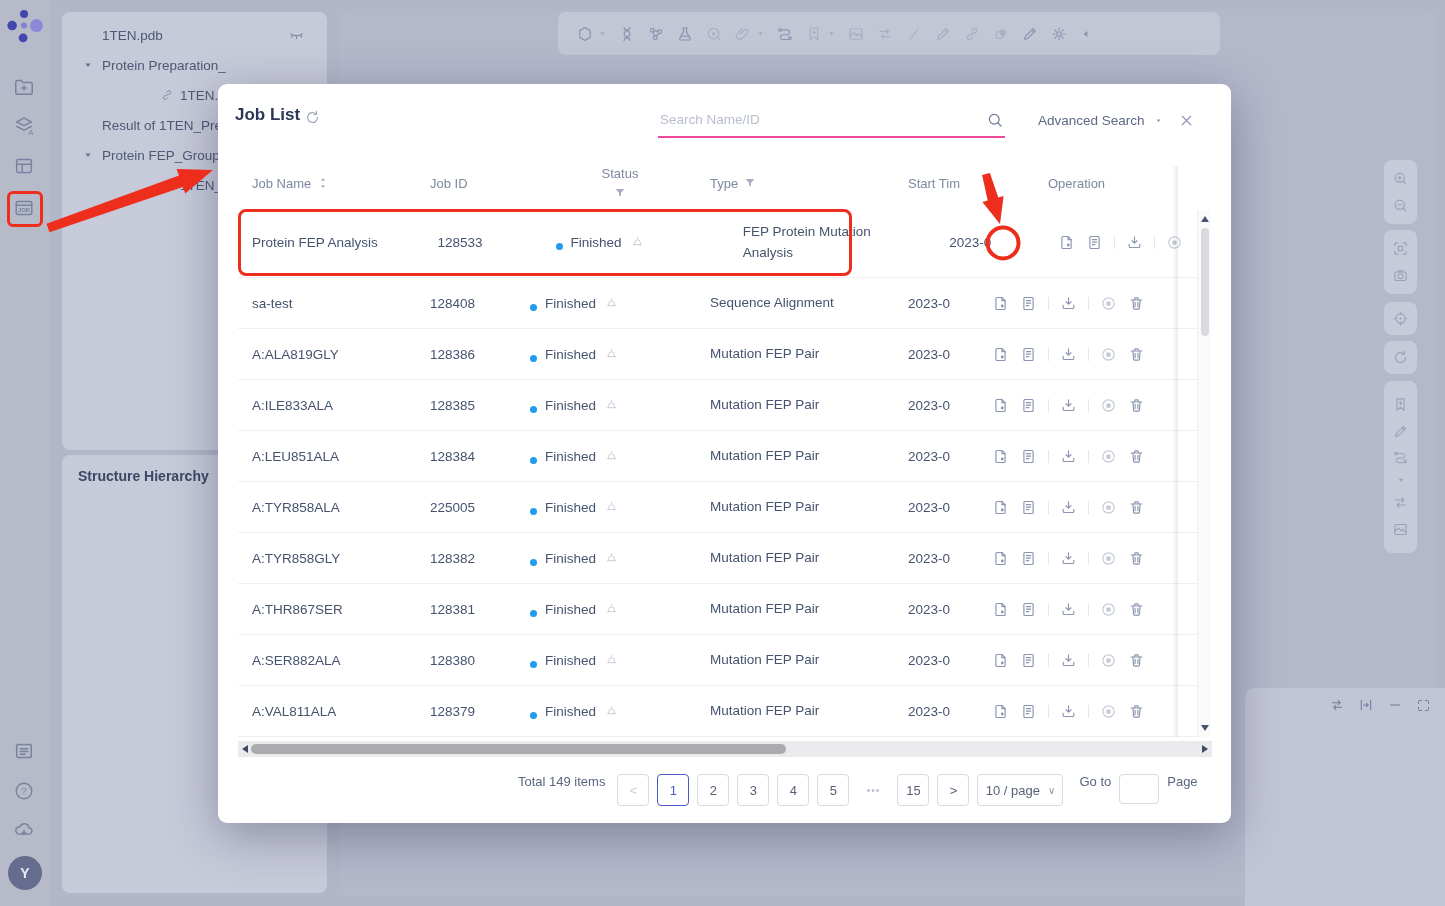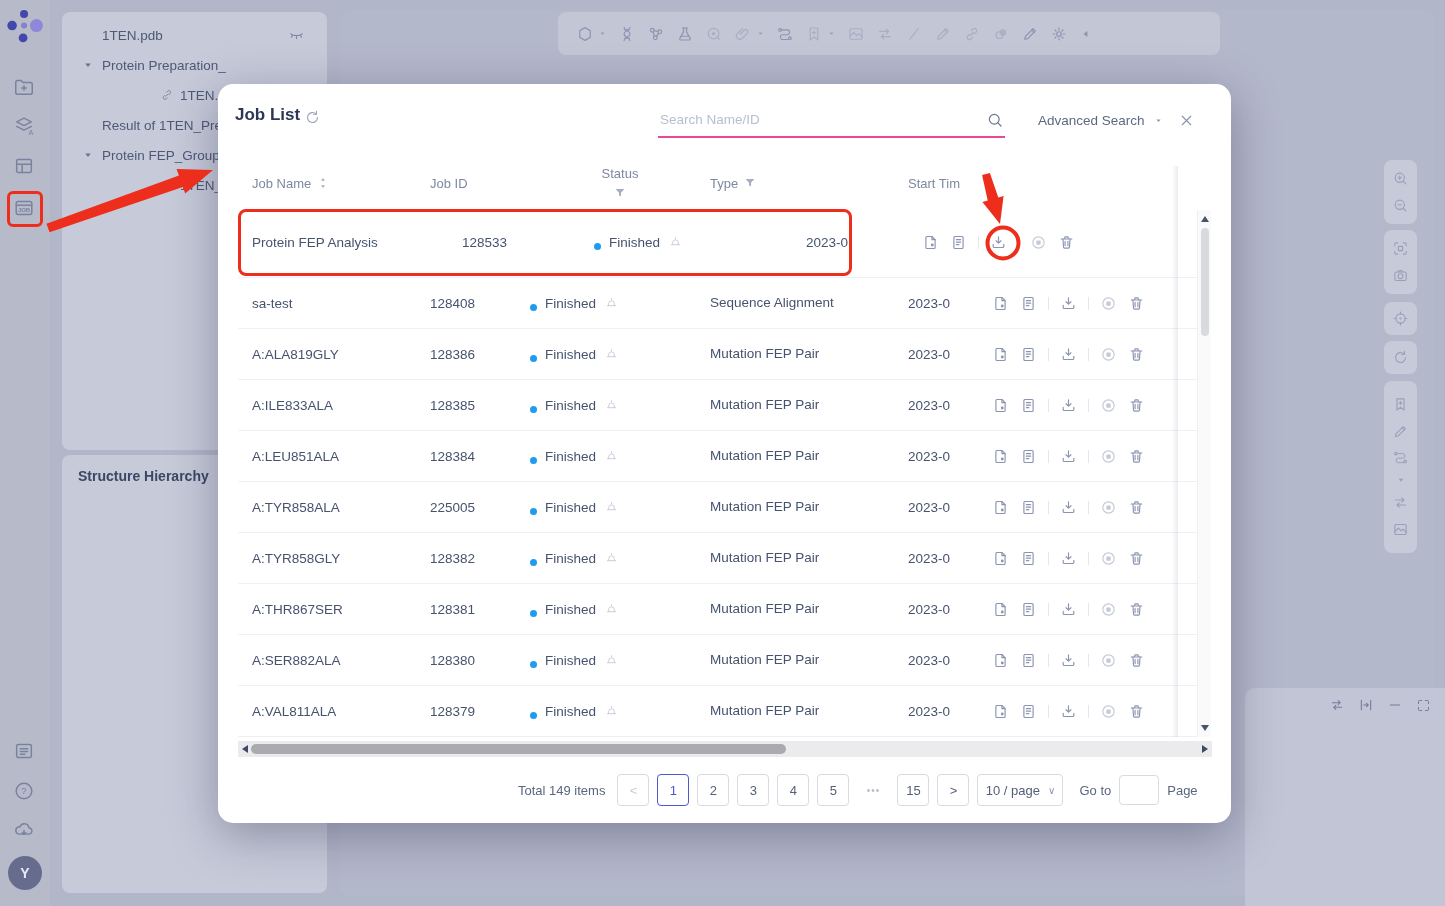--- a/index.html
+++ b/index.html
@@ -49,21 +49,21 @@
   .tree{padding:8px 10px 0 10px;}
   .ti{display:flex;align-items:center;height:30px;padding-left:10px;font-size:13.5px;color:#4d5976;cursor:pointer;}
   .ti .caret{width:12px;height:12px;margin-right:8px;color:#6b7592;flex:0 0 auto;}
   .ti.nocaret .caret{visibility:hidden;}
   .ti.lv2{padding-left:68px;}
   .ti .lnk{width:14px;height:14px;margin-right:6px;color:#7b84a0;flex:0 0 auto;}
   .ti .eye{margin-left:auto;margin-right:12px;width:17px;height:17px;color:#7b84a0;}
   .ti .lbl{white-space:nowrap;}
 
   
-  .modal{position:absolute;left:218px;top:84px;width:1013px;height:739px;background:#ffffff;border-radius:15px;
+  .modal{position:absolute;left:218px;top:84px;width:1013px;height:739px;background:#ffffff;border-radius:9px;
          box-shadow:0 12px 48px rgba(25,30,60,.35);z-index:5;}
   .m-title{position:absolute;left:17px;top:21px;font-size:17px;font-weight:bold;color:#2b3754;}
   .m-refresh{position:absolute;left:86px;top:25px;color:#9aa3ba;cursor:pointer;}
   .m-search{position:absolute;left:440px;top:24px;width:347px;height:30px;border:none;border-bottom:2px solid #ec4899;
             outline:none;font-size:13.5px;color:#46536e;padding:0 30px 6px 2px;background:transparent;
             font-family:"Liberation Sans",sans-serif;}
   .m-search::placeholder{color:#b7bfce;}
   .m-search-ic{position:absolute;left:768px;top:27px;color:#6a7590;cursor:pointer;}
   .m-adv{position:absolute;left:820px;top:29px;font-size:13.5px;color:#5d6983;cursor:pointer;display:flex;align-items:center;gap:9px;}
   .m-adv .tcaret{color:#8a93ad;}
@@ -99,21 +99,21 @@
   .vsb .up{top:6px;border-bottom:6px solid #49536f;}
   .vsb .dn{bottom:6px;border-top:6px solid #49536f;}
   .vsb .thumb{position:absolute;left:3px;top:18px;width:8px;height:108px;background:#d8dade;border-radius:4px;cursor:pointer;}
 
   .hsb{position:absolute;left:20px;top:657px;width:974px;height:16px;background:#ebebee;}
   .hsb .la,.hsb .ra{position:absolute;top:4px;width:0;height:0;border-top:4px solid transparent;border-bottom:4px solid transparent;cursor:pointer;}
   .hsb .la{left:4px;border-right:6px solid #3f4963;}
   .hsb .ra{right:4px;border-left:6px solid #3f4963;}
   .hsb .thumb{position:absolute;left:13px;top:3px;width:535px;height:10px;background:#ababaf;border-radius:5px;cursor:pointer;}
 
-  .pgbar{position:absolute;left:300px;top:690px;height:32px;display:flex;align-items:center;gap:8px;
+  .pgbar{position:absolute;left:300px;top:690px;height:32px;display:flex;align-items:flex-start;gap:8px;
          font-size:13px;color:#5a6680;}
   .pg-total{margin-right:4px;}
   .pgbtn{min-width:32px;height:32px;border:1px solid #d8dbe4;border-radius:4px;background:#fff;
          display:flex;align-items:center;justify-content:center;font-size:13px;color:#555f77;cursor:pointer;}
   .pg-active{border-color:#4c59c8;color:#4c59c8;}
   .pg-prev{color:#c6ccd8;}
   .pg-ellipsis{border:none;background:transparent;color:#b6bcca;letter-spacing:1px;font-size:10px;}
   .pg-size{width:86px;display:flex;align-items:center;justify-content:center;gap:8px;}
   .pg-size .v{font-size:10px;color:#8a93ad;}
   .pg-goto{margin-left:8px;}
@@ -662,33 +662,37 @@
     </span>
     <span class="hc h-type">
       <span>Type</span>
       <svg class="ic s14 mini">
             <use href="#s-funnel"></use>
           </svg>
     </span>
     <span class="hc h-start">
           <span>Start Time</span>
         </span>
+    <span class="h-op">
+          <span>Operation</span>
+        </span>
   </div>
 
   <div class="tbody">
         <div class="trow row-first">
     <span class="c-name">Protein FEP Analysis</span>
     <span class="c-id">128533</span>
     <span class="c-status">
       <span class="dot"></span>
       <span>Finished</span>
       <svg class="ic s15 bell">
               <use href="#s-bell"></use>
             </svg>
     </span>
+    <span class="c-type">FEP Protein Mutation Analysis</span>
     <span class="c-start">2023-0</span>
     <span class="c-op">
       <span class="opic">
               <svg class="ic s17">
                 <use href="#s-doceye"></use>
               </svg>
             </span>
       <span class="opic">
               <svg class="ic s17">
                 <use href="#s-doclog"></use>

